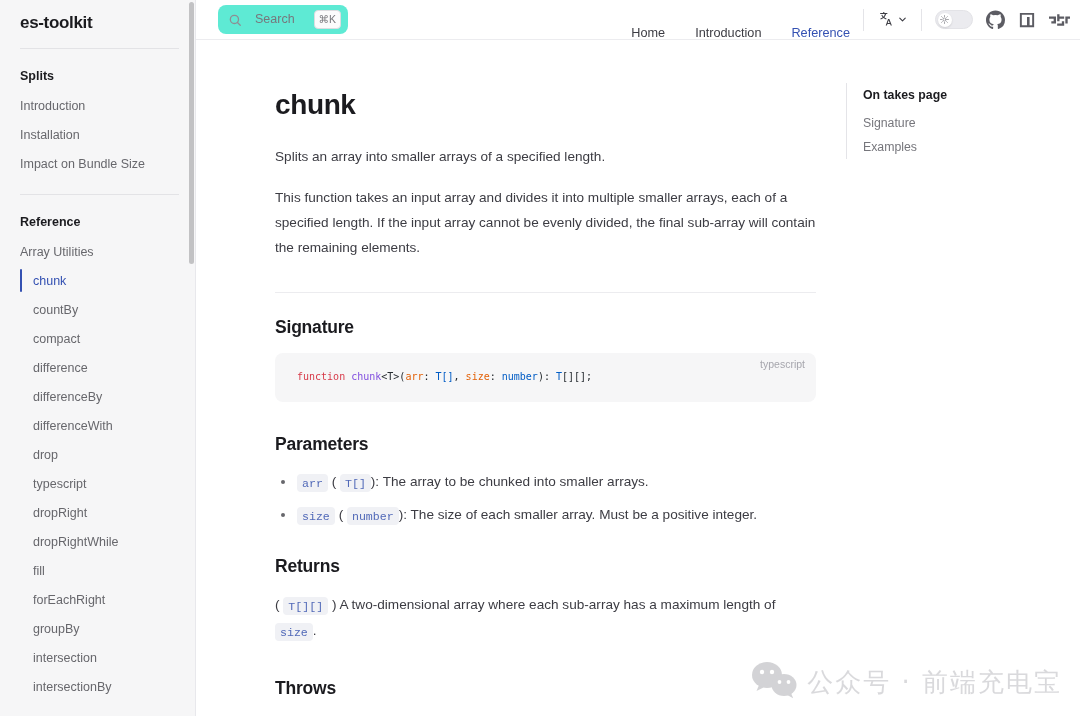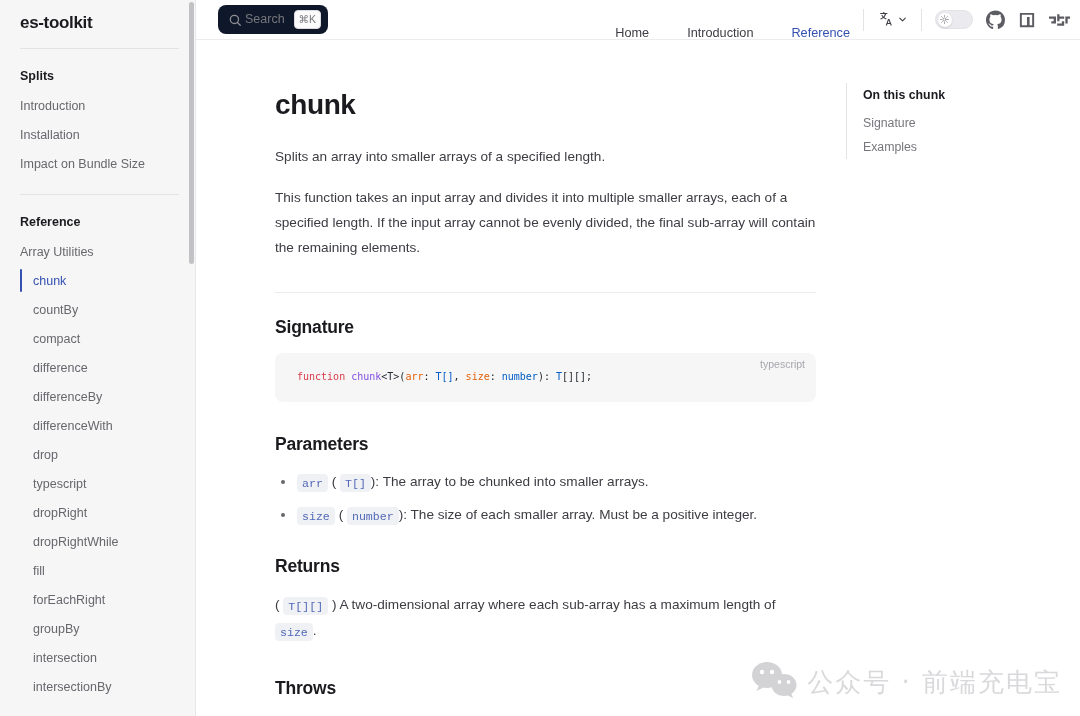--- a/index.html
+++ b/index.html
@@ -142,22 +142,22 @@
     display: flex;
     align-items: center;
     border-bottom: 1px solid #ececef;
     padding: 0 10px 0 22px;
     background: #ffffff;
   }
 
   .search-box {
     display: flex;
     align-items: center;
-    gap: 3px;
-    background: #0f172a;
+    gap: 13px;
+    background: #5eead4;
     border-radius: 8px;
     height: 29px;
     padding: 0 7px 0 10px;
     cursor: pointer;
   }
   .search-icon { display: flex; align-items: center; color: #8e8e93; }
   .search-label {
     font-size: 12.5px;
     color: #77777c;
     line-height: 1;
@@ -177,21 +177,21 @@
     color: #79797e;
     line-height: 1;
     font-family: "Liberation Sans", sans-serif;
   }
 
   .nav-spacer { flex: 1 1 auto; }
 
   .topnav-links {
     display: flex;
     align-items: flex-start;
-    gap: 38px;
+    gap: 30px;
     margin-right: 13px;
     margin-top: 27px;
   }
   .topnav-link {
     font-size: 12.7px;
     font-weight: 500;
     color: #3c3c43;
     text-decoration: none;
     line-height: 40px;
   }
@@ -587,21 +587,21 @@
         <h2 class="section" style="margin-top:32px;">Throws</h2>
 
         <p style="margin:12px 0 0 0;">
           
           </p>
 
       </article>
 
       <aside class="aside">
         <nav class="toc">
-          <div class="toc-title">On this chunk</div>
+          <div class="toc-title">On takes page</div>
           <a class="toc-link" href="#">Signature</a>
           <a class="toc-link" href="#">Examples</a>
         </nav>
       </aside>
     </div>
 
     <div class="watermark">
       <span class="wm-logo">
         <svg width="46" height="38" viewBox="0 0 46 38" fill="currentColor">
           <ellipse cx="16" cy="14" rx="15" ry="13"></ellipse>

